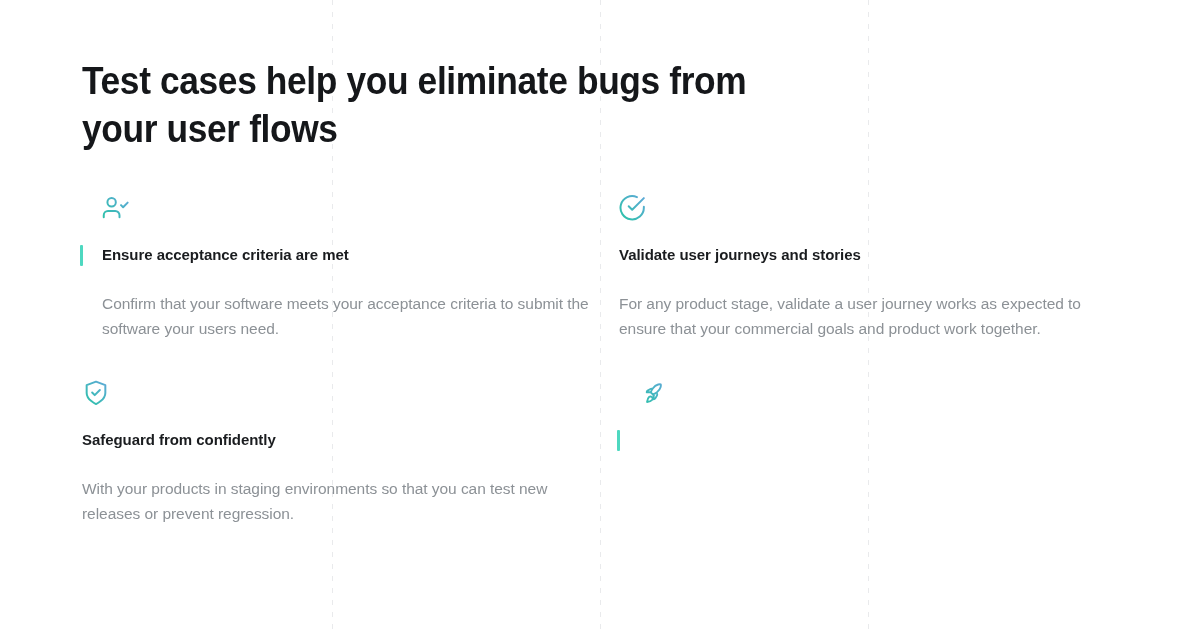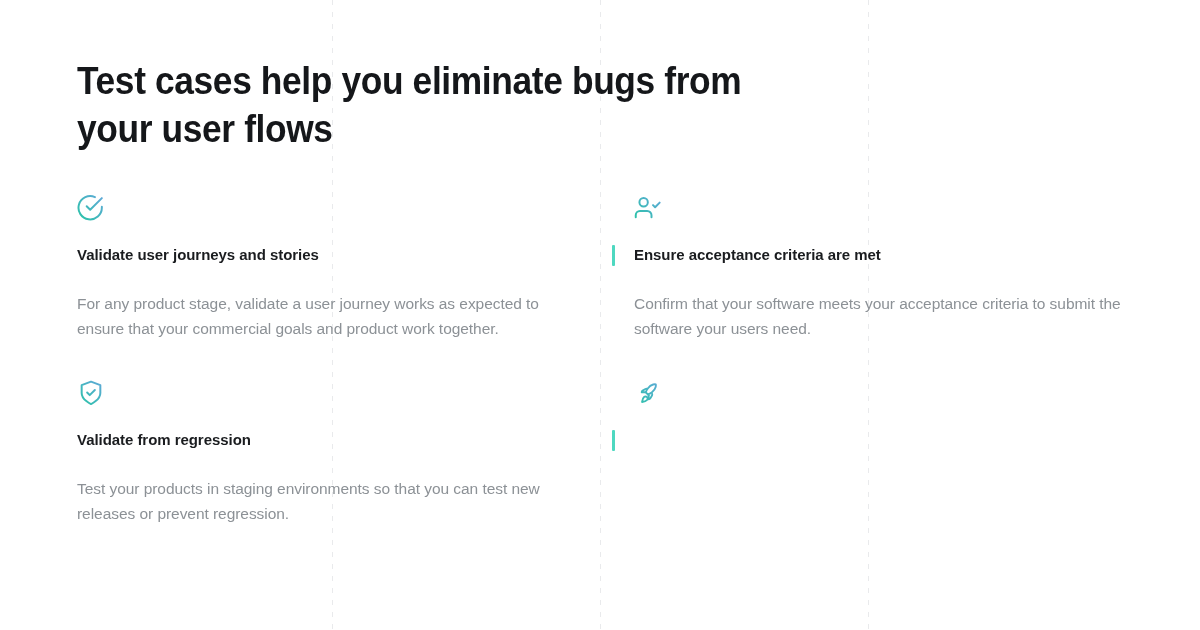--- a/index.html
+++ b/index.html
@@ -41,22 +41,21 @@
     background-repeat: repeat-y;
   }
   .guide.g1 { left: 332px; }
   .guide.g2 { left: 600px; }
   .guide.g3 { left: 868px; }
 
   
   .content {
     position: relative;
     z-index: 1;
-    padding: 57px 0 0 65px;
-    margin-left: 12px;
+    padding: 57px 0 0 82px;
   }
 
   .page-title {
     font-family: "Liberation Sans Narrow", "Liberation Sans", sans-serif;
     font-weight: 700;
     font-size: 38px;
     line-height: 48px;
     letter-spacing: -0.4px;
     color: #15171a;
     width: 790px;
@@ -126,39 +125,20 @@
     <div class="guide g2"></div>
     <div class="guide g3"></div>
   </div>
 
   <div class="content">
 
     <h1 class="page-title">Test cases help you eliminate bugs from your user flows</h1>
 
     <div class="grid">
 
-      <div class="cell left">
-        <span class="feature-icon">
-          <svg viewBox="0 0 24 24" fill="none" xmlns="http://www.w3.org/2000/svg">
-            <defs>
-              <linearGradient id="gradA" x1="2" y1="22" x2="22" y2="2" gradientUnits="userSpaceOnUse">
-                <stop offset="0" stop-color="#2bc3a8"></stop>
-                <stop offset="1" stop-color="#5fa8d8"></stop>
-              </linearGradient>
-            </defs>
-            <path d="M21.3 10.9v.92a10 10 0 1 1-5.93-9.14" stroke="url(#gradA)" stroke-width="1.7" stroke-linecap="round" stroke-linejoin="round"></path>
-            <path d="M21.3 3.5 11.3 13.51l-3-3" stroke="url(#gradA)" stroke-width="1.7" stroke-linecap="round" stroke-linejoin="round"></path>
-          </svg>
-        </span>
-        <div class="feature-heading">
-          <span>Validate user journeys and stories</span>
-        </div>
-        <p class="feature-body">For any product stage, validate a user journey works as expected to ensure that your commercial goals and product work together.</p>
-      </div>
-
       <div class="cell right">
         <span class="feature-icon">
           <svg viewBox="0 0 24 24" fill="none" xmlns="http://www.w3.org/2000/svg">
             <defs>
               <linearGradient id="gradB" x1="1" y1="22" x2="23" y2="2" gradientUnits="userSpaceOnUse">
                 <stop offset="0" stop-color="#2bc3a8"></stop>
                 <stop offset="1" stop-color="#5fa8d8"></stop>
               </linearGradient>
             </defs>
             <path d="M15 20v-1.8a3.6 3.6 0 0 0-3.6-3.6H5.1A3.6 3.6 0 0 0 1.5 18.2V20" stroke="url(#gradB)" stroke-width="1.7" stroke-linecap="round" stroke-linejoin="round"></path>
@@ -170,33 +150,52 @@
           <span class="accent-bar"></span>
           <span>Ensure acceptance criteria are met</span>
         </div>
         <p class="feature-body">Confirm that your software meets your acceptance criteria to submit the software your users need.</p>
       </div>
 
       <div class="cell left">
         <span class="feature-icon">
           <svg viewBox="0 0 24 24" fill="none" xmlns="http://www.w3.org/2000/svg">
             <defs>
+              <linearGradient id="gradA" x1="2" y1="22" x2="22" y2="2" gradientUnits="userSpaceOnUse">
+                <stop offset="0" stop-color="#2bc3a8"></stop>
+                <stop offset="1" stop-color="#5fa8d8"></stop>
+              </linearGradient>
+            </defs>
+            <path d="M21.3 10.9v.92a10 10 0 1 1-5.93-9.14" stroke="url(#gradA)" stroke-width="1.7" stroke-linecap="round" stroke-linejoin="round"></path>
+            <path d="M21.3 3.5 11.3 13.51l-3-3" stroke="url(#gradA)" stroke-width="1.7" stroke-linecap="round" stroke-linejoin="round"></path>
+          </svg>
+        </span>
+        <div class="feature-heading">
+          <span>Validate user journeys and stories</span>
+        </div>
+        <p class="feature-body">For any product stage, validate a user journey works as expected to ensure that your commercial goals and product work together.</p>
+      </div>
+
+      <div class="cell left">
+        <span class="feature-icon">
+          <svg viewBox="0 0 24 24" fill="none" xmlns="http://www.w3.org/2000/svg">
+            <defs>
               <linearGradient id="gradC" x1="3" y1="22" x2="21" y2="2" gradientUnits="userSpaceOnUse">
                 <stop offset="0" stop-color="#2bc3a8"></stop>
                 <stop offset="1" stop-color="#5fa8d8"></stop>
               </linearGradient>
             </defs>
             <path d="M12 21.5s8-3.6 8-9.6V5.3l-8-3-8 3v6.6c0 6 8 9.6 8 9.6Z" stroke="url(#gradC)" stroke-width="1.7" stroke-linecap="round" stroke-linejoin="round"></path>
             <path d="m8.7 11.6 2.2 2.2 4.4-4.4" stroke="url(#gradC)" stroke-width="1.7" stroke-linecap="round" stroke-linejoin="round"></path>
           </svg>
         </span>
         <div class="feature-heading">
-          <span>Validate from regression</span>
-        </div>
-        <p class="feature-body">Test your products in staging environments so that you can test new releases or prevent regression.</p>
+          <span>Safeguard from confidently</span>
+        </div>
+        <p class="feature-body">With your products in staging environments so that you can test new releases or prevent regression.</p>
       </div>
 
       <div class="cell right">
         <span class="feature-icon">
           <svg viewBox="0 0 24 24" fill="none" xmlns="http://www.w3.org/2000/svg">
             <defs>
               <linearGradient id="gradD" x1="2" y1="22" x2="22" y2="2" gradientUnits="userSpaceOnUse">
                 <stop offset="0" stop-color="#2bc3a8"></stop>
                 <stop offset="1" stop-color="#5fa8d8"></stop>
               </linearGradient>

